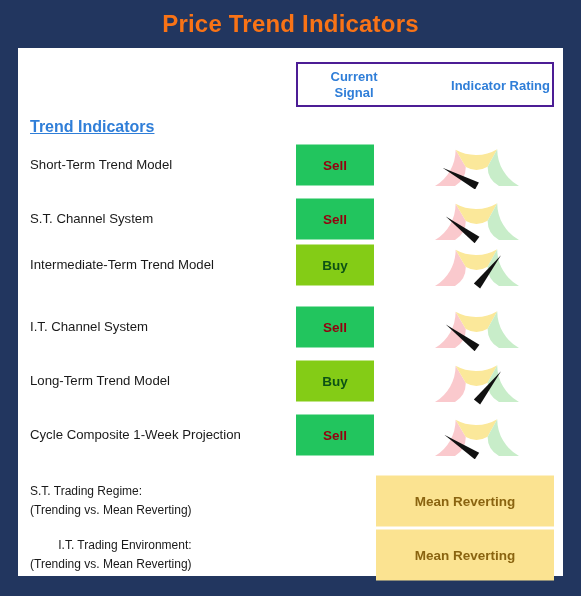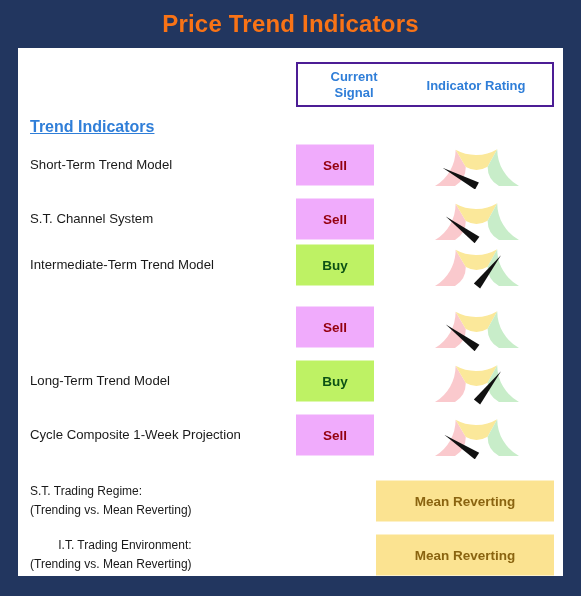--- a/index.html
+++ b/index.html
@@ -64,21 +64,21 @@
     color: #2f7ed8;
     font-size: 13px;
     font-weight: bold;
     line-height: 16px;
   }
   #hdr-indicator-rating {
     position: absolute;
     left: 104px;
     top: 14px;
     width: 148px;
-    text-align: center;
+    text-align: right;
     color: #2f7ed8;
     font-size: 13px;
     font-weight: bold;
     line-height: 16px;
   }
   
   #section-heading {
     position: absolute;
     left: 12px;
     top: 70px;
@@ -112,25 +112,25 @@
     transform: translateY(-50%);
     width: 78px;
     height: 41px;
     display: flex;
     align-items: center;
     justify-content: center;
     font-size: 13.5px;
     font-weight: bold;
   }
   .signal-sell {
-    background: #f0abfc;
+    background: #22c55e;
     color: #94000f;
   }
   .signal-buy {
-    background: #bef264;
+    background: #84cc16;
     color: #0c5215;
   }
   .gauge-cell {
     position: absolute;
     left: 382px;
     top: 50%;
     transform: translateY(-50%);
     width: 154px;
     height: 50px;
     display: flex;
@@ -156,21 +156,21 @@
     font-size: 12px;
     line-height: 19px;
     white-space: pre-line;
   }
   .regime-badge {
     position: absolute;
     left: 358px;
     top: 50%;
     transform: translateY(-50%);
     width: 178px;
-    height: 41px;
+    height: 51px;
     background: #fbe391;
     display: flex;
     align-items: center;
     justify-content: center;
     color: #8a6410;
     font-size: 13.5px;
     font-weight: bold;
   }
 </style>
 </head>
@@ -222,20 +222,21 @@
           <div class="gauge-cell">
             <svg width="92" height="48" viewBox="0 0 92 48">
               <path d="M 4 44.99999999999999 A 42 42 0 0 0 24.620260538484423 8.848834865834355 L 34.80108885349184 26.063675405913234 A 22 22 0 0 1 24 45 Z" fill="#fac9cd"></path>
               <path d="M 24.620260538484423 8.848834865834355 A 42 42 0 0 0 66.23365431227205 8.195119438157732 L 56.598580830237744 25.721253039035005 A 22 22 0 0 1 34.80108885349184 26.063675405913234 Z" fill="#fbe89a"></path>
               <path d="M 66.23365431227205 8.195119438157732 A 42 42 0 0 0 88 45 L 68 45 A 22 22 0 0 1 56.598580830237744 25.721253039035005 Z" fill="#c8edc9"></path>
               <path d="M 70.01079753770067 14.267580609337841 L 49.15204301442689 47.462645901302636 L 42.84795698557311 42.537354098697364 Z" fill="#111111"></path>
             </svg>
           </div>
         </div>
         <div class="row" style="top: 252px;">
+          <div class="row-label">I.T. Channel System</div>
           <div class="signal-badge signal-sell">Sell</div>
           <div class="gauge-cell">
             <svg width="92" height="48" viewBox="0 0 92 48">
               <path d="M 4 44.99999999999999 A 42 42 0 0 0 24.620260538484423 8.848834865834355 L 34.80108885349184 26.063675405913234 A 22 22 0 0 1 24 45 Z" fill="#fac9cd"></path>
               <path d="M 24.620260538484423 8.848834865834355 A 42 42 0 0 0 66.23365431227205 8.195119438157732 L 56.598580830237744 25.721253039035005 A 22 22 0 0 1 34.80108885349184 26.063675405913234 Z" fill="#fbe89a"></path>
               <path d="M 66.23365431227205 8.195119438157732 A 42 42 0 0 0 88 45 L 68 45 A 22 22 0 0 1 56.598580830237744 25.721253039035005 Z" fill="#c8edc9"></path>
               <path d="M 14.853215108155574 21.52921409707012 L 48.40726009260819 41.80545795981083 L 43.59273990739181 48.19454204018917 Z" fill="#111111"></path>
             </svg>
           </div>
         </div>

